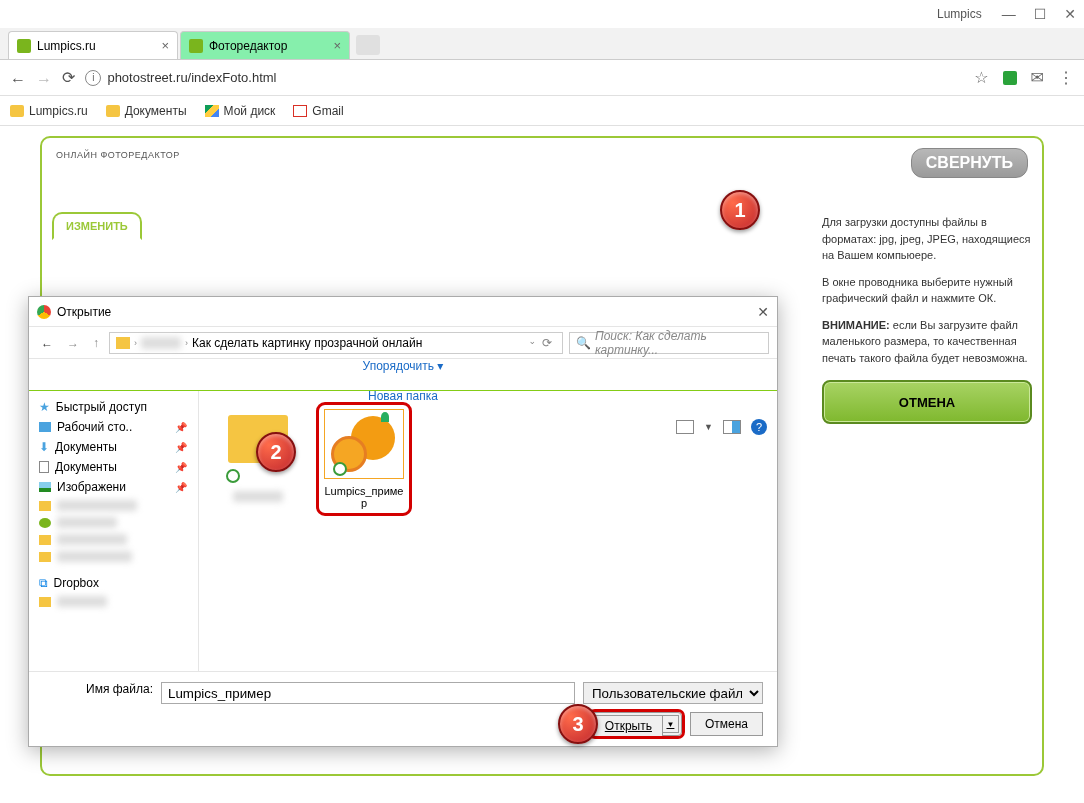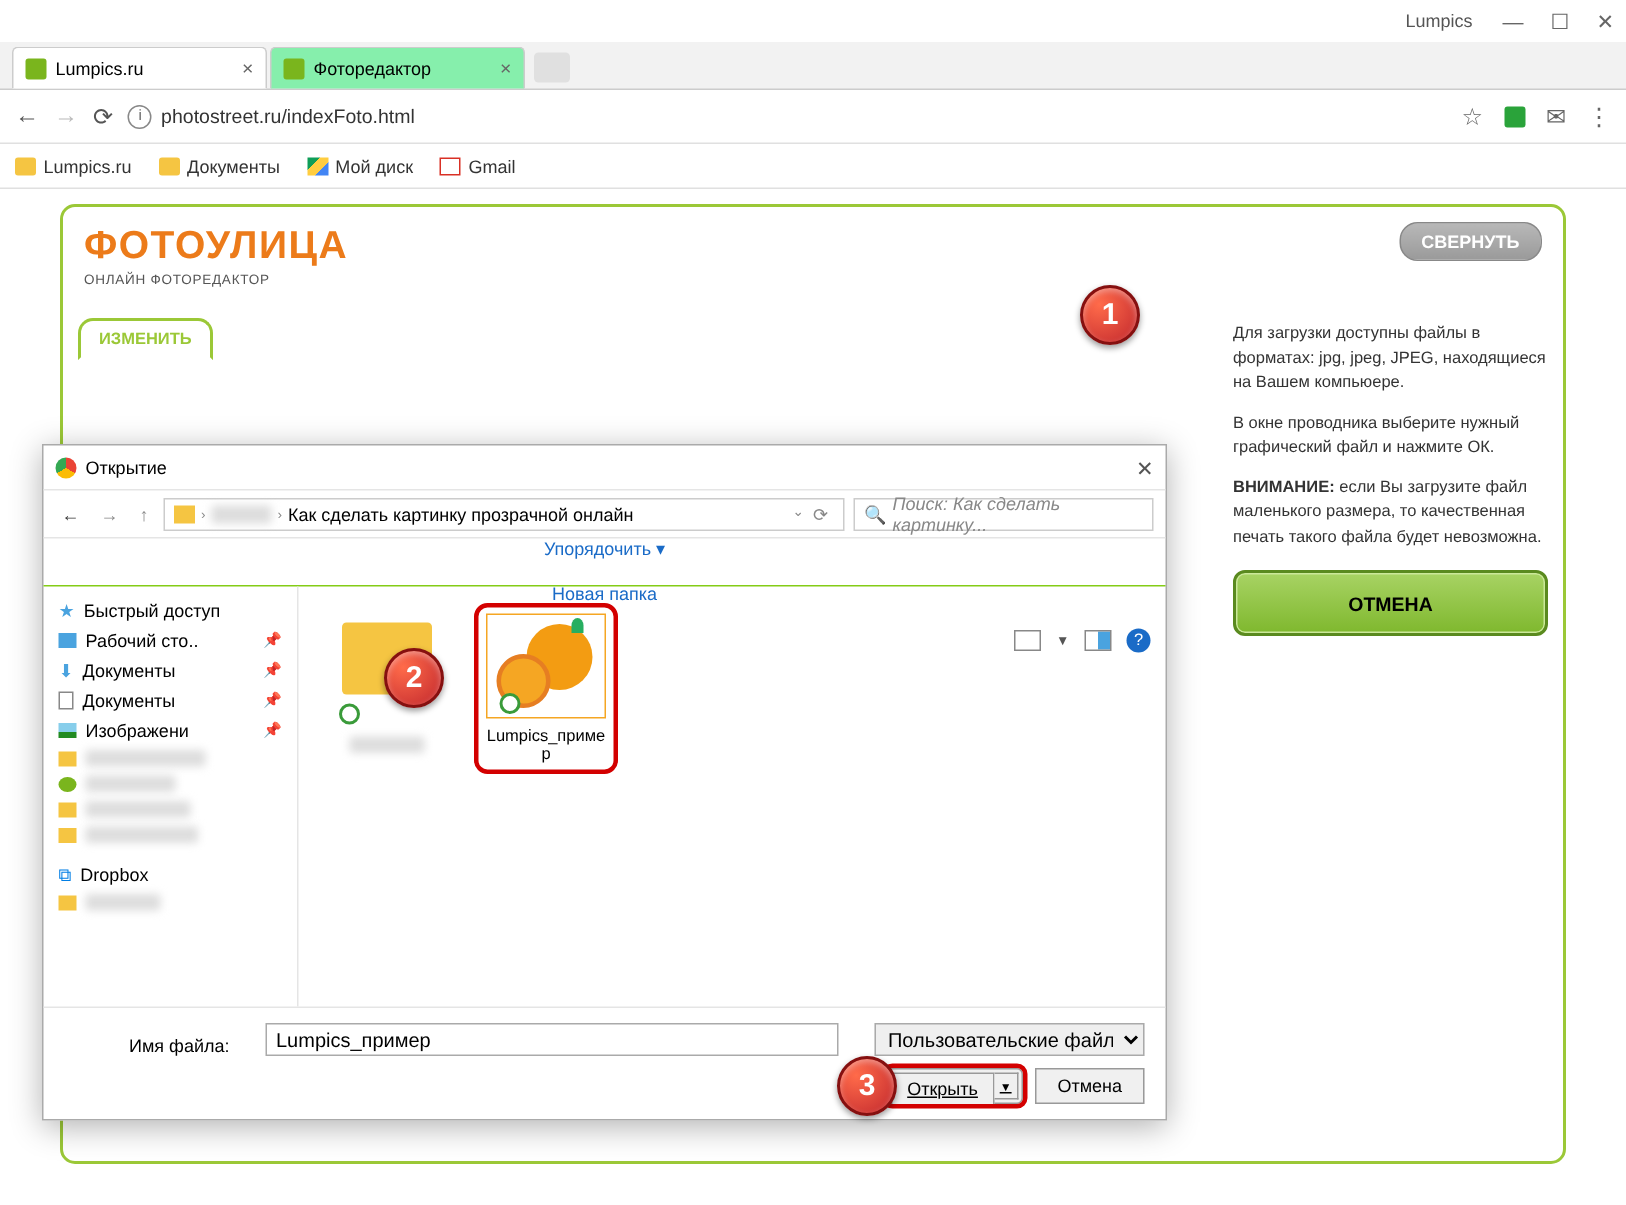--- a/index.html
+++ b/index.html
@@ -30,21 +30,21 @@
 .bm-drive { width: 14px; height: 12px; background: linear-gradient(135deg,#0f9d58 33%,#ffcd40 33% 66%,#4285f4 66%); }
 .bm-gmail { width: 14px; height: 12px; background: #fff; border: 1px solid #d93025; position: relative; }
 
 
 .page { position: relative; padding: 10px 40px; }
 .app-frame { border: 2px solid #9bc837; border-radius: 10px; padding: 10px 14px; position: relative; min-height: 640px; background: #fff; }
 .app-header { display: flex; align-items: flex-start; }
 .logo { font-family: Impact, sans-serif; }
 .logo-main { font-size: 26px; font-weight: bold; color: #ec7b1a; letter-spacing: 1px; }
 .logo-sub { font-size: 9px; color: #555; letter-spacing: 0.5px; margin-top: 2px; }
-.collapse-btn { margin-left: auto; background: linear-gradient(#b8b8b8,#9a9a9a); color: #fff; font-size: 12px; font-weight: bold; padding: 5px 14px; border-radius: 12px; border: 1px solid #888; cursor: pointer; }
+.collapse-btn { margin-left: auto; background: linear-gradient(#b8b8b8,#9a9a9a); color: #fff; font-size: 16px; font-weight: bold; padding: 5px 14px; border-radius: 12px; border: 1px solid #888; cursor: pointer; }
 .change-tab { position: absolute; left: 10px; top: 74px; border: 2px solid #9bc837; border-radius: 10px 10px 0 0; padding: 6px 12px; font-size: 11px; color: #9bc837; font-weight: bold; border-bottom-color: #fff; background: #fff; }
 
 
 .right-panel { position: absolute; right: 10px; top: 62px; width: 210px; }
 .select-photo-wrap { border: 3px solid #d30000; border-radius: 8px; padding: 4px; }
 .select-photo { background: linear-gradient(#fff,#ddd); border: 1px solid #aaa; border-radius: 6px; height: 150px; display: flex; align-items: center; justify-content: center; font-weight: bold; font-size: 13px; text-align: center; cursor: pointer; }
 .right-text { font-size: 11px; color: #333; margin-top: 14px; line-height: 1.5; }
 .right-text p { margin-bottom: 10px; }
 .right-text b { font-weight: bold; }
 .cancel-btn { margin-top: 14px; background: linear-gradient(#a8d364,#7fb82e); border: 2px solid #5a8a1f; border-radius: 8px; height: 44px; display: flex; align-items: center; justify-content: center; font-weight: bold; font-size: 13px; cursor: pointer; box-shadow: inset 0 0 0 1px #cbe89a; }
@@ -86,21 +86,21 @@
 .file-item .folder-thumb { width: 60px; height: 48px; background: #f5c542; border-radius: 3px; margin: 10px auto; }
 .file-item .sync-badge { position: absolute; bottom: 2px; left: 8px; width: 14px; height: 14px; border: 2px solid #3a9b3a; border-radius: 50%; background: #fff; }
 .file-item.selected { outline: 3px solid #d30000; border-radius: 6px; padding: 4px; }
 .file-item.selected .thumb { background: #fff; border: 1px solid #f5a623; }
 .orange-fruit { width: 44px; height: 44px; background: #f39c12; border-radius: 50%; position: absolute; right: 8px; top: 6px; }
 .orange-fruit::after { content: ""; position: absolute; top: -4px; right: 6px; width: 8px; height: 10px; background: #27ae60; border-radius: 50% 50% 0 0; }
 .orange-half { width: 36px; height: 36px; background: #f5a623; border-radius: 50%; position: absolute; left: 6px; bottom: 6px; border: 3px solid #e67e22; }
 .file-item .label { font-size: 11px; word-break: break-word; }
 
 .fd-footer { padding: 10px 14px; display: flex; flex-direction: column; gap: 8px; border-top: 1px solid #e5e5e5; }
-.fd-row1 { display: flex; align-items: flex-end; gap: 24px; }
+.fd-row1 { display: flex; align-items: flex-start; gap: 8px; }
 .fd-row1 label { width: 110px; text-align: right; }
 .fd-row1 input { flex: 1; border: 1px solid #aaa; height: 22px; padding: 0 6px; }
 .fd-row1 select { width: 180px; border: 1px solid #aaa; height: 22px; padding: 0 4px; }
 .fd-row2 { display: flex; justify-content: flex-end; gap: 8px; align-items: center; }
 .fd-btn { border: 1px solid #999; background: #f0f0f0; height: 24px; padding: 0 14px; font-size: 12px; cursor: pointer; }
 .fd-btn.open-wrap { outline: 3px solid #d30000; border-radius: 4px; padding: 2px; display: flex; text-decoration: underline; }
 .fd-btn.open-wrap .inner { border: 1px solid #999; background: #f0f0f0; height: 22px; padding: 0 10px; display: flex; align-items: center; }
 .fd-btn.open-wrap .drop { border: 1px solid #999; border-left: none; width: 16px; display: flex; align-items: center; justify-content: center; background: #f0f0f0; font-size: 8px; }
 
 
@@ -167,21 +167,20 @@
   <div class="bm-item">
       <span class="bm-gmail"></span>
       <span>Gmail</span>
     </div>
 </div>
 
 <div class="page">
   <div class="app-frame">
     <div class="app-header">
       <div class="logo">
-        <div class="logo-main">ФОТОУЛИЦА</div>
         <div class="logo-sub">ОНЛАЙН ФОТОРЕДАКТОР</div>
       </div>
       <div class="collapse-btn">СВЕРНУТЬ</div>
     </div>
     <div class="change-tab">ИЗМЕНИТЬ</div>
 
     <div class="right-panel">
       <div class="right-text">
         <p>Для загрузки доступны файлы в форматах: jpg, jpeg, JPEG, находящиеся на Вашем компьюере.</p>
         <p>В окне проводника выберите нужный графический файл и нажмите ОК.</p>

